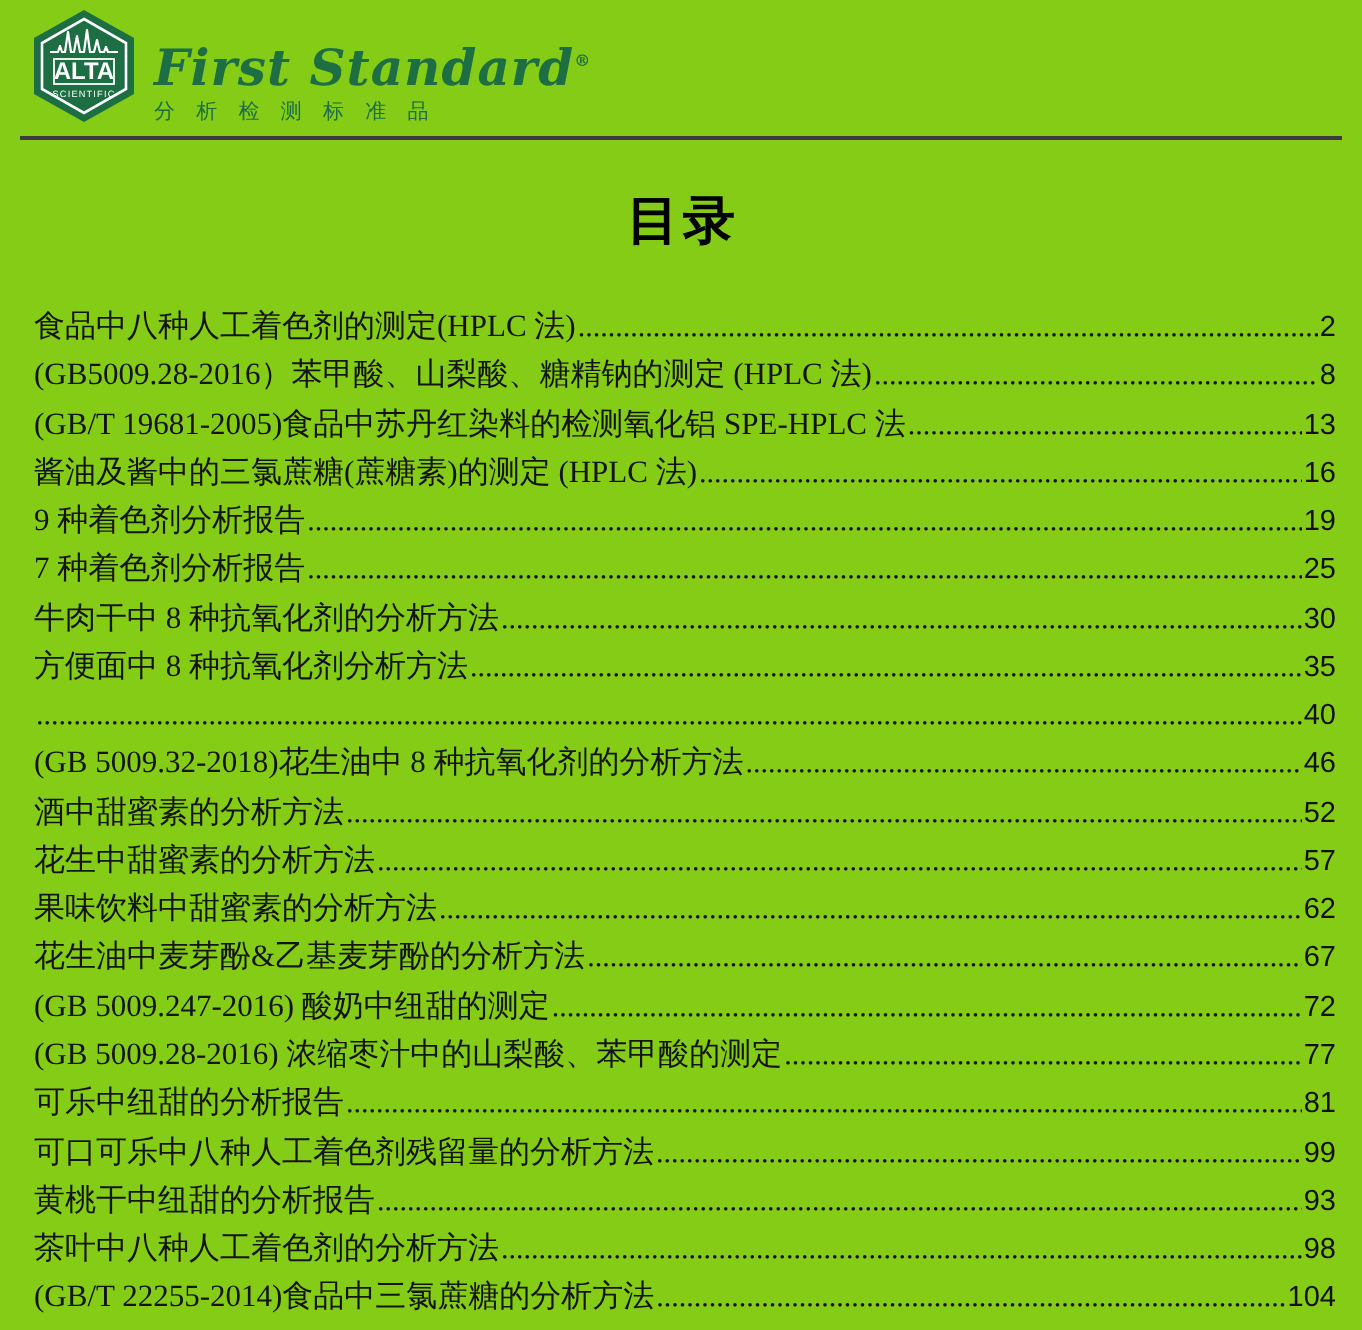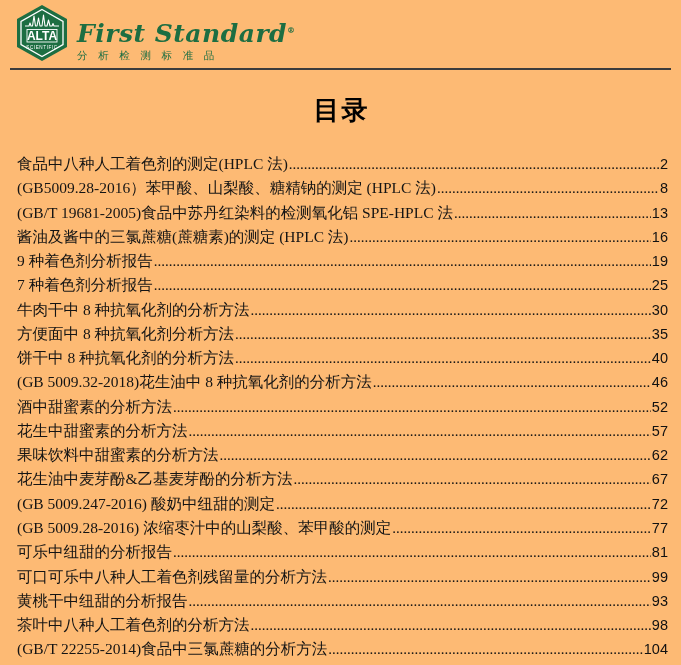--- a/index.html
+++ b/index.html
@@ -1,20 +1,20 @@
 <!DOCTYPE html>
 <html><head>
 <meta charset="utf-8">
 <style>
   html, body { margin: 0; padding: 0; background: #ffffff; }
   .page {
     position: relative;
     width: 681px;
     height: 665px;
-    background: #fdba74;
+    background: #84cc16;
     overflow: hidden;
     font-family: "Liberation Serif", "DejaVu Serif", serif;
     color: #141414;
   }
 
   
   .logo-wrap { position: absolute; left: 14px; top: 4px; width: 56px; height: 58px; }
   .brand-text { position: absolute; left: 77px; top: 17px; width: 152px; }
   .brand-name {
     font-family: "DejaVu Serif", serif;
@@ -166,21 +166,20 @@
       <span class="toc-page">30</span>
     </div>
 
     <div class="toc-row">
       <span class="toc-title">方便面中 8 种抗氧化剂分析方法</span>
       <span class="toc-dots">................................................................................................................................................................................................................................................................................................................................................................................................................</span>
       <span class="toc-page">35</span>
     </div>
 
     <div class="toc-row">
-      <span class="toc-title">饼干中 8 种抗氧化剂的分析方法</span>
       <span class="toc-dots">................................................................................................................................................................................................................................................................................................................................................................................................................</span>
       <span class="toc-page">40</span>
     </div>
 
     <div class="toc-row">
       <span class="toc-title">(GB 5009.32-2018)花生油中 8 种抗氧化剂的分析方法 </span>
       <span class="toc-dots">................................................................................................................................................................................................................................................................................................................................................................................................................</span>
       <span class="toc-page">46</span>
     </div>
 

